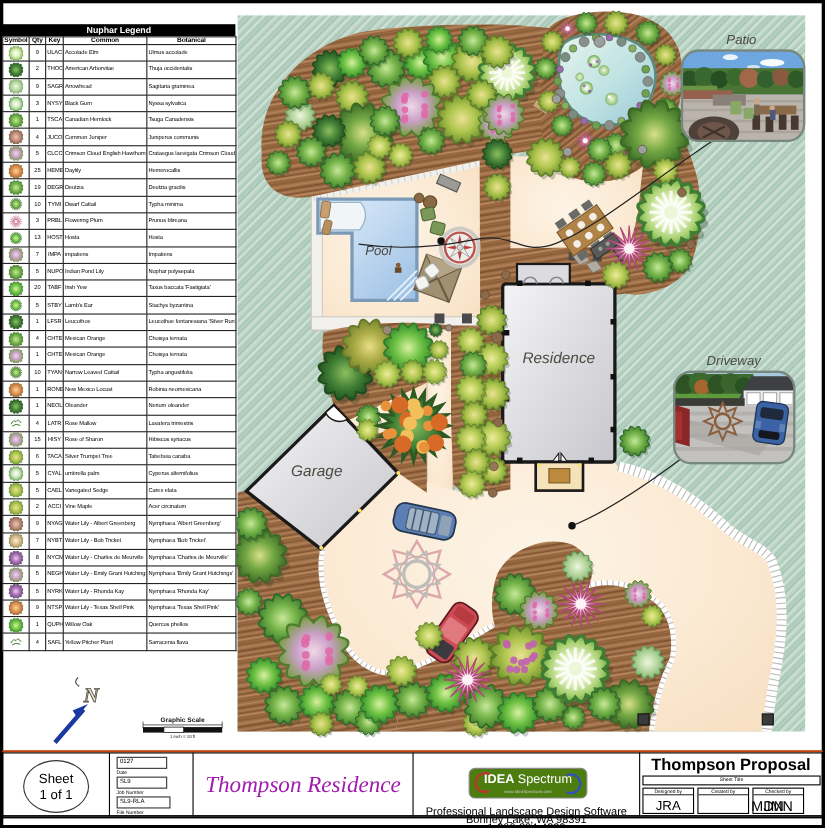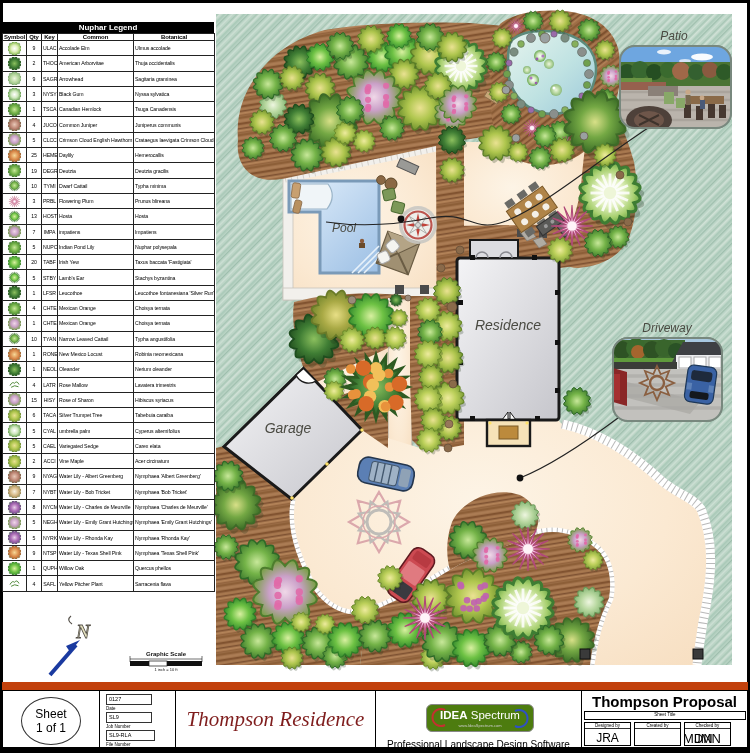--- a/index.html
+++ b/index.html
@@ -5,21 +5,21 @@
 body{width:750px;height:753px;position:relative;background:#fff;font-family:"Liberation Sans",sans-serif;overflow:hidden;}
 #border{position:absolute;left:0;top:0;width:744px;height:747px;border:3px solid #000;}
 #plan{position:absolute;left:0;top:0;}
 table.leg{position:absolute;left:2px;top:33px;width:212px;border-collapse:collapse;background:#fff;table-layout:fixed;}
 table.leg td,table.leg th{border:1px solid #222;font-size:5.2px;padding:0 1px;overflow:hidden;white-space:nowrap;height:14.3px;letter-spacing:-0.1px;}
 table.leg th{height:6px;font-size:6px;padding:0;}
 td.c{text-align:center;padding:0;}
 td.k{font-size:5.4px;}
 td.sym svg{vertical-align:middle;}
 .caption{position:absolute;left:2px;top:22px;width:212px;height:11px;background:#000;color:#fff;font-size:8px;font-weight:bold;text-align:center;line-height:11px;}
-#tblock{position:absolute;left:2px;top:682px;width:746px;height:58px;border-top:8px solid #c2410c;border-bottom:2px solid #000;box-sizing:content-box;}
+#tblock{position:absolute;left:2px;top:682px;width:746px;height:58px;border-top:2px solid #c2410c;border-bottom:2px solid #000;box-sizing:content-box;}
 .tb{position:absolute;border:1px solid #000;box-sizing:border-box;}
 </style></head>
 <body>
 
 <div id="border"></div>
 <svg id="plan" viewBox="0 0 750 753" width="750" height="753">
 <defs>
 <pattern id="teal" width="14" height="14" patternUnits="userSpaceOnUse" patternTransform="rotate(-45)">
  <rect width="14" height="14" fill="#bad4c5"></rect>
  <rect y="0" width="14" height="1.6" fill="#a9c9b8"></rect>
@@ -1600,21 +1600,21 @@
  <div class="tb" style="left:98px;top:0;width:76px;height:58px;border-left:none;">
   <div style="position:absolute;left:6px;top:3px;width:46px;height:11px;border:1px solid #333;font-size:5.5px;padding:1px 2px;box-sizing:border-box;">0127</div>
   <div style="position:absolute;left:6px;top:15px;font-size:4.5px;">Date</div>
   <div style="position:absolute;left:6px;top:21px;width:46px;height:11px;border:1px solid #333;font-size:5.5px;padding:1px 2px;box-sizing:border-box;">SL9</div>
   <div style="position:absolute;left:6px;top:33px;font-size:4.5px;">Job Number</div>
   <div style="position:absolute;left:6px;top:39px;width:49px;height:11px;border:1px solid #333;font-size:5.5px;padding:1px 2px;box-sizing:border-box;">SL9-RLA</div>
   <div style="position:absolute;left:6px;top:50.5px;font-size:4.5px;">File Number</div>
  </div>
 
  <div class="tb" style="left:174px;top:0;width:200px;height:58px;border-left:none;">
-  <div style="position:absolute;left:0;top:16px;width:100%;text-align:center;font-size:21px;font-style:italic;font-family:'Liberation Serif',serif;color:#7f1d1d;">Thompson Residence</div>
+  <div style="position:absolute;left:0;top:16px;width:100%;text-align:center;font-size:21px;font-style:italic;font-family:'Liberation Serif',serif;color:#a21caf;">Thompson Residence</div>
  </div>
 
  <div class="tb" style="left:374px;top:0;width:206px;height:58px;border-left:none;">
   <div style="position:absolute;left:50px;top:13px;width:106px;height:26px;background:#4d7c0f;border-radius:6px;border:1px solid #888;">
    <div style="position:absolute;left:0;top:4px;width:100%;text-align:center;color:#fff;font-size:11.5px;"><b>IDEA</b>&nbsp;Spectrum</div>
    <div style="position:absolute;left:0;top:18px;width:100%;text-align:center;color:#ccc;font-size:4px;">www.IdeaSpectrum.com</div>
    <svg width="106" height="26" style="position:absolute;left:0;top:0;">
           <path d="M18,5 A8.5,8.5 0 1 0 18,20" stroke="#c43030" stroke-width="2" fill="none"></path>
           <path d="M88,21 A8.5,8.5 0 1 0 88,6" stroke="#3050c4" stroke-width="2" fill="none"></path>
         </svg>

